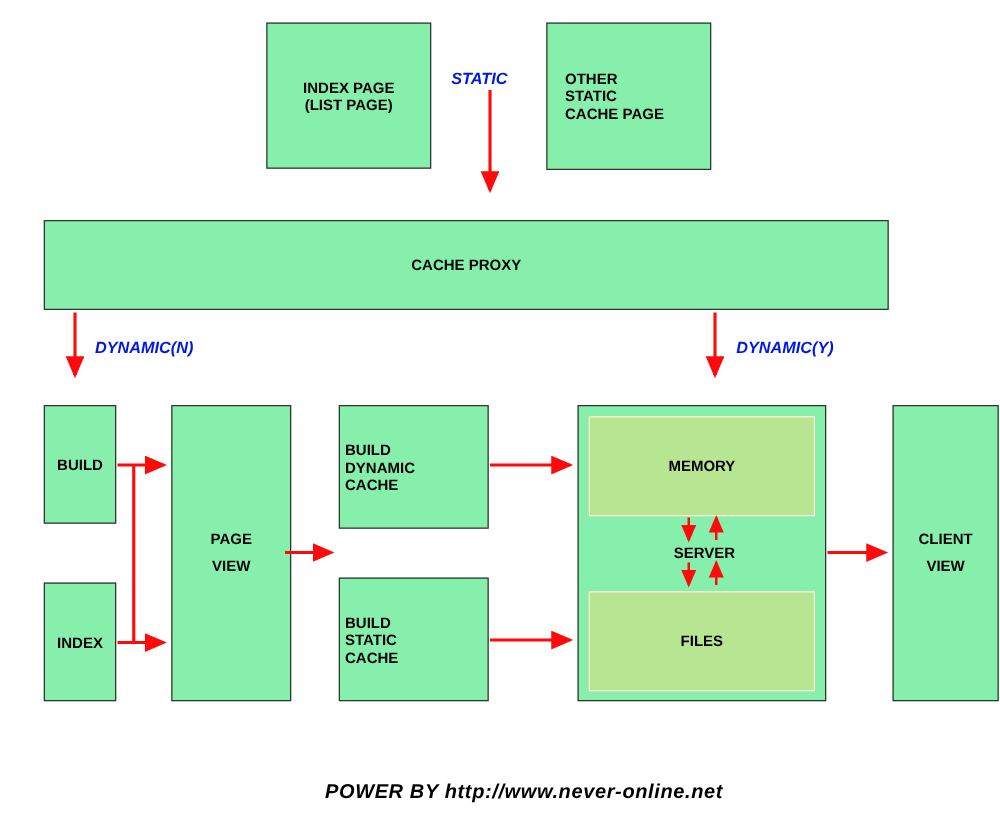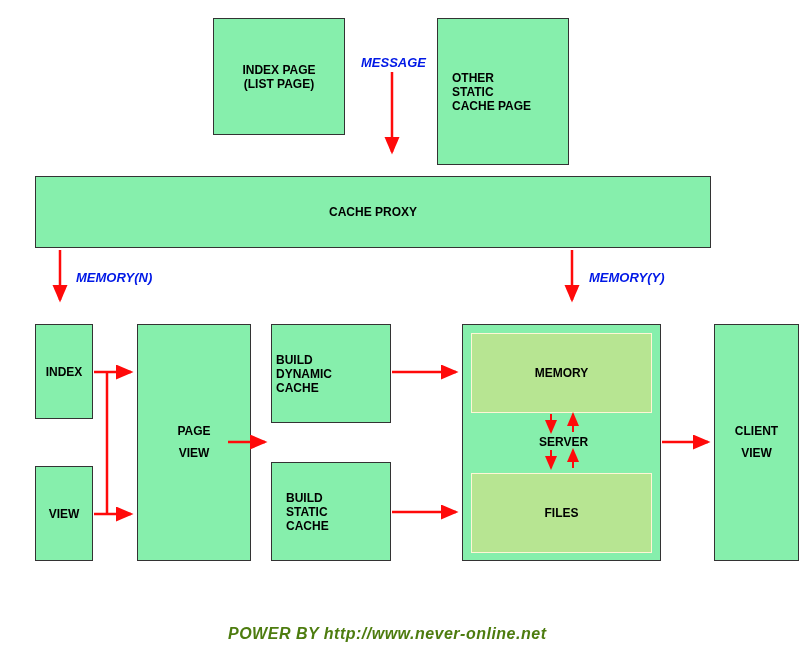--- a/index.html
+++ b/index.html
@@ -45,72 +45,73 @@
     font-size: 13px;
   }
   .server-label {
     position: absolute;
     font-weight: bold;
     color: #000;
     font-size: 12px;
   }
   .footer {
     position: absolute;
-    color: #4d7c0f;
+    color: #000000;
     font-style: italic;
     font-weight: bold;
     font-size: 16px;
     letter-spacing: 0.5px;
+    margin-left: 32px;
   }
   svg.arrows {
     position: absolute;
     left: 0; top: 0;
     width: 800px; height: 667px;
     pointer-events: none;
   }
 </style>
 </head>
 <body>
 
 <div class="box" style="left:213px; top:18px; width:132px; height:117px;">
   <span style="white-space:pre-line;">INDEX PAGE
 (LIST PAGE)</span>
 </div>
 
-<div class="box" style="left:437px; top:18px; width:132px; height:147px; text-align:left; justify-content:flex-start; padding-left:14px;">
+<div class="box" style="left:437px; top:18px; width:132px; height:118px; text-align:left; justify-content:flex-start; padding-left:14px;">
   <span style="white-space:normal; width:80px;">OTHER STATIC CACHE PAGE</span>
 </div>
 
-<div class="label-blue" style="left:361px; top:55px;">MESSAGE</div>
+<div class="label-blue" style="left:361px; top:55px;">STATIC</div>
 
 <div class="box" style="left:35px; top:176px; width:676px; height:72px;">
   <span>CACHE PROXY</span>
 </div>
 
-<div class="label-blue" style="left:76px; top:270px;">MEMORY(N)</div>
+<div class="label-blue" style="left:76px; top:270px;">DYNAMIC(N)</div>
 
-<div class="label-blue" style="left:589px; top:270px;">MEMORY(Y)</div>
+<div class="label-blue" style="left:589px; top:270px;">DYNAMIC(Y)</div>
 
 <div class="box" style="left:35px; top:324px; width:58px; height:95px;">
+  <span>BUILD</span>
+</div>
+
+<div class="box" style="left:35px; top:466px; width:58px; height:95px;">
   <span>INDEX</span>
 </div>
 
-<div class="box" style="left:35px; top:466px; width:58px; height:95px;">
-  <span>VIEW</span>
-</div>
-
-<div class="box" style="left:137px; top:324px; width:114px; height:237px;">
+<div class="box" style="left:137px; top:324px; width:96px; height:237px;">
   <span style="white-space:normal; width:60px; line-height:1.8;">PAGE VIEW</span>
 </div>
 
 <div class="box" style="left:271px; top:324px; width:120px; height:99px; justify-content:flex-start; text-align:left; ">
   <span style="white-space:normal; width:80px;">BUILD DYNAMIC CACHE</span>
 </div>
 
-<div class="box" style="left:271px; top:462px; width:120px; height:99px; justify-content:flex-start; text-align:left; padding-left:14px;">
+<div class="box" style="left:271px; top:462px; width:120px; height:99px; justify-content:flex-start; text-align:left; padding-left:4px;">
   <span style="white-space:normal; width:70px;">BUILD STATIC CACHE</span>
 </div>
 
 <div class="box" style="left:462px; top:324px; width:199px; height:237px; padding:16px;">
   <div class="greenbox" style="left:8px; top:8px; width:181px; height:80px;">
     <span>MEMORY</span>
   </div>
   <div class="server-label" style="left:76px; top:110px;">SERVER</div>
   <div class="greenbox" style="left:8px; top:148px; width:181px; height:80px;">
     <span>FILES</span>

